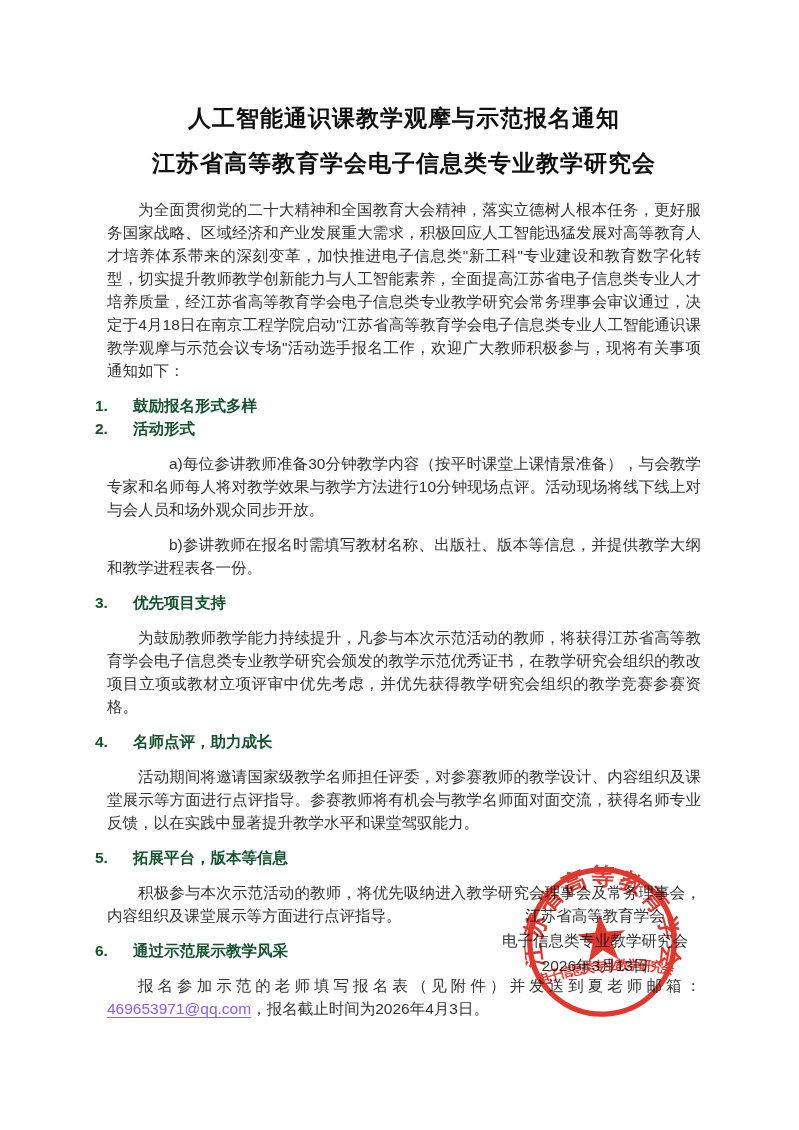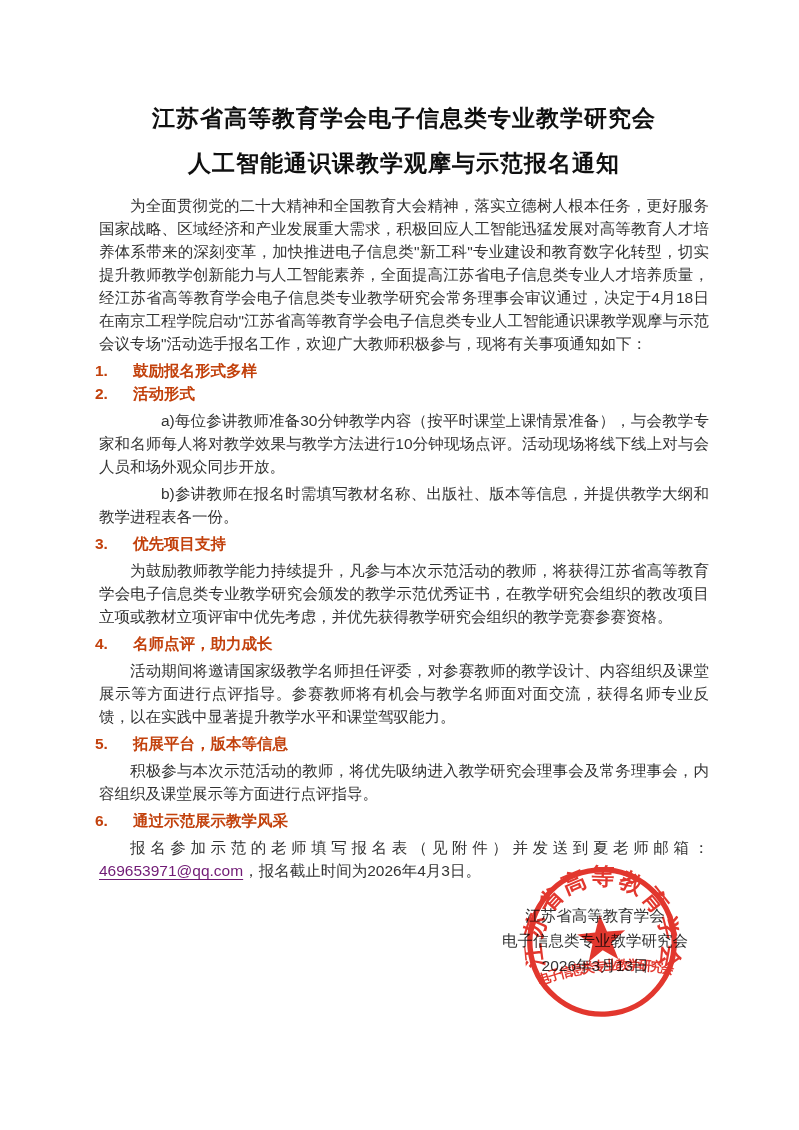--- a/index.html
+++ b/index.html
@@ -24,40 +24,40 @@
     color: #101010;
     letter-spacing: 1px;
   }
   .body-text {
     margin-top: 8px;
     font-size: 15.5px;
     line-height: 23px;
     text-align: justify;
   }
   p.para {
-    margin: 4px;
+    margin: 12px;
     text-indent: 2em;
   }
   .sec-head {
     margin: 0;
     font-weight: 700;
-    color: #c2410c;
+    color: #14532d;
     font-size: 15.5px;
     line-height: 23px;
   }
   .sec-num {
     display: inline-block;
     min-width: 38px;
   }
   .sub-marker {
     display: inline-block;
     min-width: 34px;
   }
   .email-link {
-    color: #701a75;
+    color: #8b5cf6;
     text-decoration: underline;
     text-underline-offset: 3px;
   }
   .signature {
     position: absolute;
     left: 495px; top: 903px;
     width: 200px;
     text-align: center;
     font-size: 15.5px;
     line-height: 25px;
@@ -71,22 +71,22 @@
     mix-blend-mode: multiply;
     transform: rotate(-5deg);
     pointer-events: none;
   }
 </style>
 </head>
 <body>
 
 <div class="page">
 
+  <div class="title">人工智能通识课教学观摩与示范报名通知</div>
   <div class="title">江苏省高等教育学会电子信息类专业教学研究会</div>
-  <div class="title">人工智能通识课教学观摩与示范报名通知</div>
 
   <div class="body-text">
 
     <p class="para">为全面贯彻党的二十大精神和全国教育大会精神，落实立德树人根本任务，更好服务国家战略、区域经济和产业发展重大需求，积极回应人工智能迅猛发展对高等教育人才培养体系带来的深刻变革，加快推进电子信息类"新工科"专业建设和教育数字化转型，切实提升教师教学创新能力与人工智能素养，全面提高江苏省电子信息类专业人才培养质量，经江苏省高等教育学会电子信息类专业教学研究会常务理事会审议通过，决定于4月18日在南京工程学院启动"江苏省高等教育学会电子信息类专业人工智能通识课教学观摩与示范会议专场"活动选手报名工作，欢迎广大教师积极参与，现将有关事项通知如下：</p>
 
     <p class="sec-head"><span class="sec-num">1.</span><span>鼓励报名形式多样</span></p>
 
     <p class="sec-head"><span class="sec-num">2.</span><span>活动形式</span></p>
     <p class="para"><span class="sub-marker">a)</span><span>每位参讲教师准备30分钟教学内容（按平时课堂上课情景准备），与会教学专家和名师每人将对教学效果与教学方法进行10分钟现场点评。活动现场将线下线上对与会人员和场外观众同步开放。</span></p>
     <p class="para"><span class="sub-marker">b)</span><span>参讲教师在报名时需填写教材名称、出版社、版本等信息，并提供教学大纲和教学进程表各一份。</span></p>

